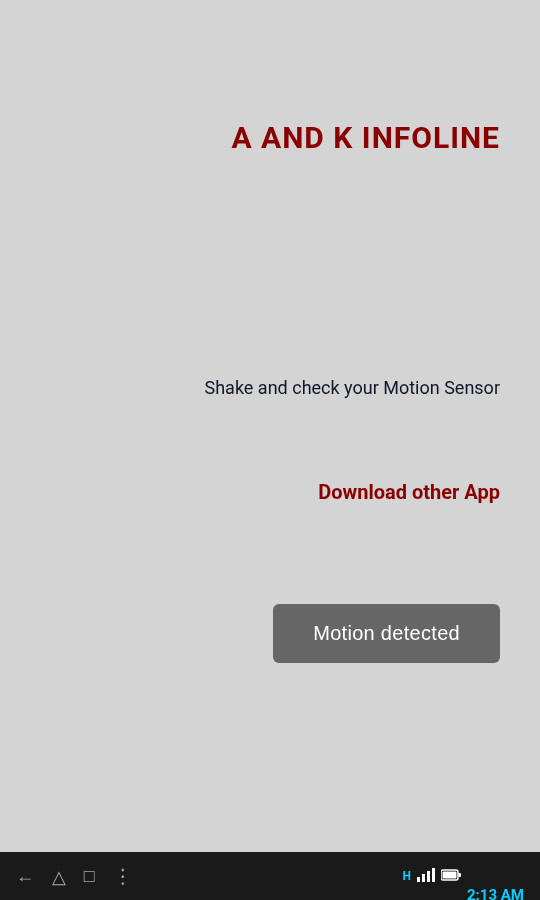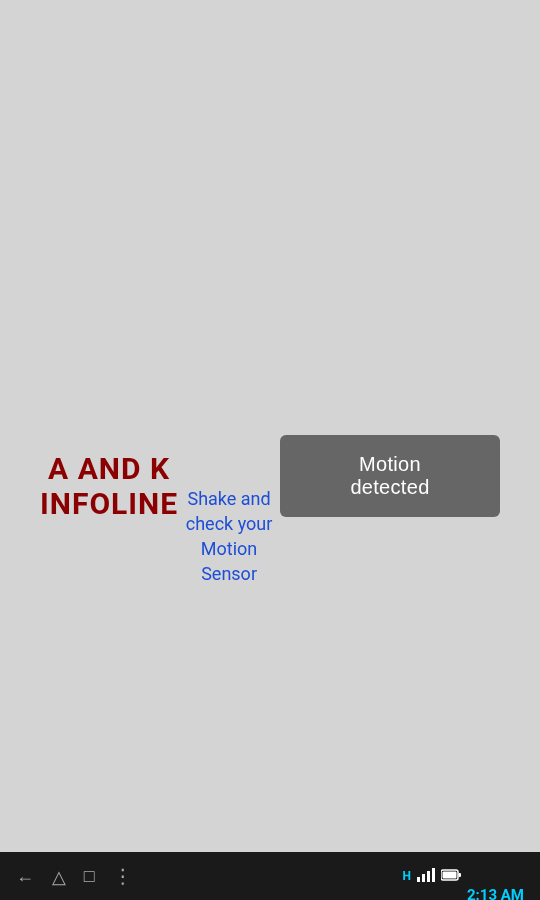--- a/index.html
+++ b/index.html
@@ -14,38 +14,39 @@
       background-color: #d4d4d4;
       font-family: 'Roboto', Arial, sans-serif;
       display: flex;
       flex-direction: column;
       overflow: hidden;
     }
 
     #main-content {
       flex: 1;
       display: flex;
-      align-items: center;
+      flex-direction: column;
+      align-items: flex-end;
       background-color: #d4d4d4;
       padding: 0 40px;
     }
 
     #app-title {
       margin-top: 120px;
       font-size: 30px;
       font-weight: bold;
       color: #8b0000;
       text-align: center;
       letter-spacing: 1px;
     }
 
     #shake-instruction {
       margin-top: 220px;
       font-size: 18px;
-      color: #1d4ed8;
+      color: #0f172a;
       text-align: center;
       line-height: 1.4;
     }
 
     #download-link {
       margin-top: 80px;
       font-size: 20px;
       font-weight: bold;
       color: #8b0000;
       text-align: center;
@@ -129,20 +130,21 @@
     }
   </style>
 </head>
 <body>
 
 <div id="main-content">
   <h1 id="app-title">A AND K INFOLINE</h1>
 
   <p id="shake-instruction">Shake and check your Motion Sensor</p>
 
+  <a id="download-link" href="#">Download other App</a>
 
   <button id="motion-detected-btn">Motion detected</button>
 </div>
 
 <div id="status-bar">
   <div id="nav-buttons">
 
     <span class="nav-btn">←</span>
 
     <span class="nav-btn">△</span>

